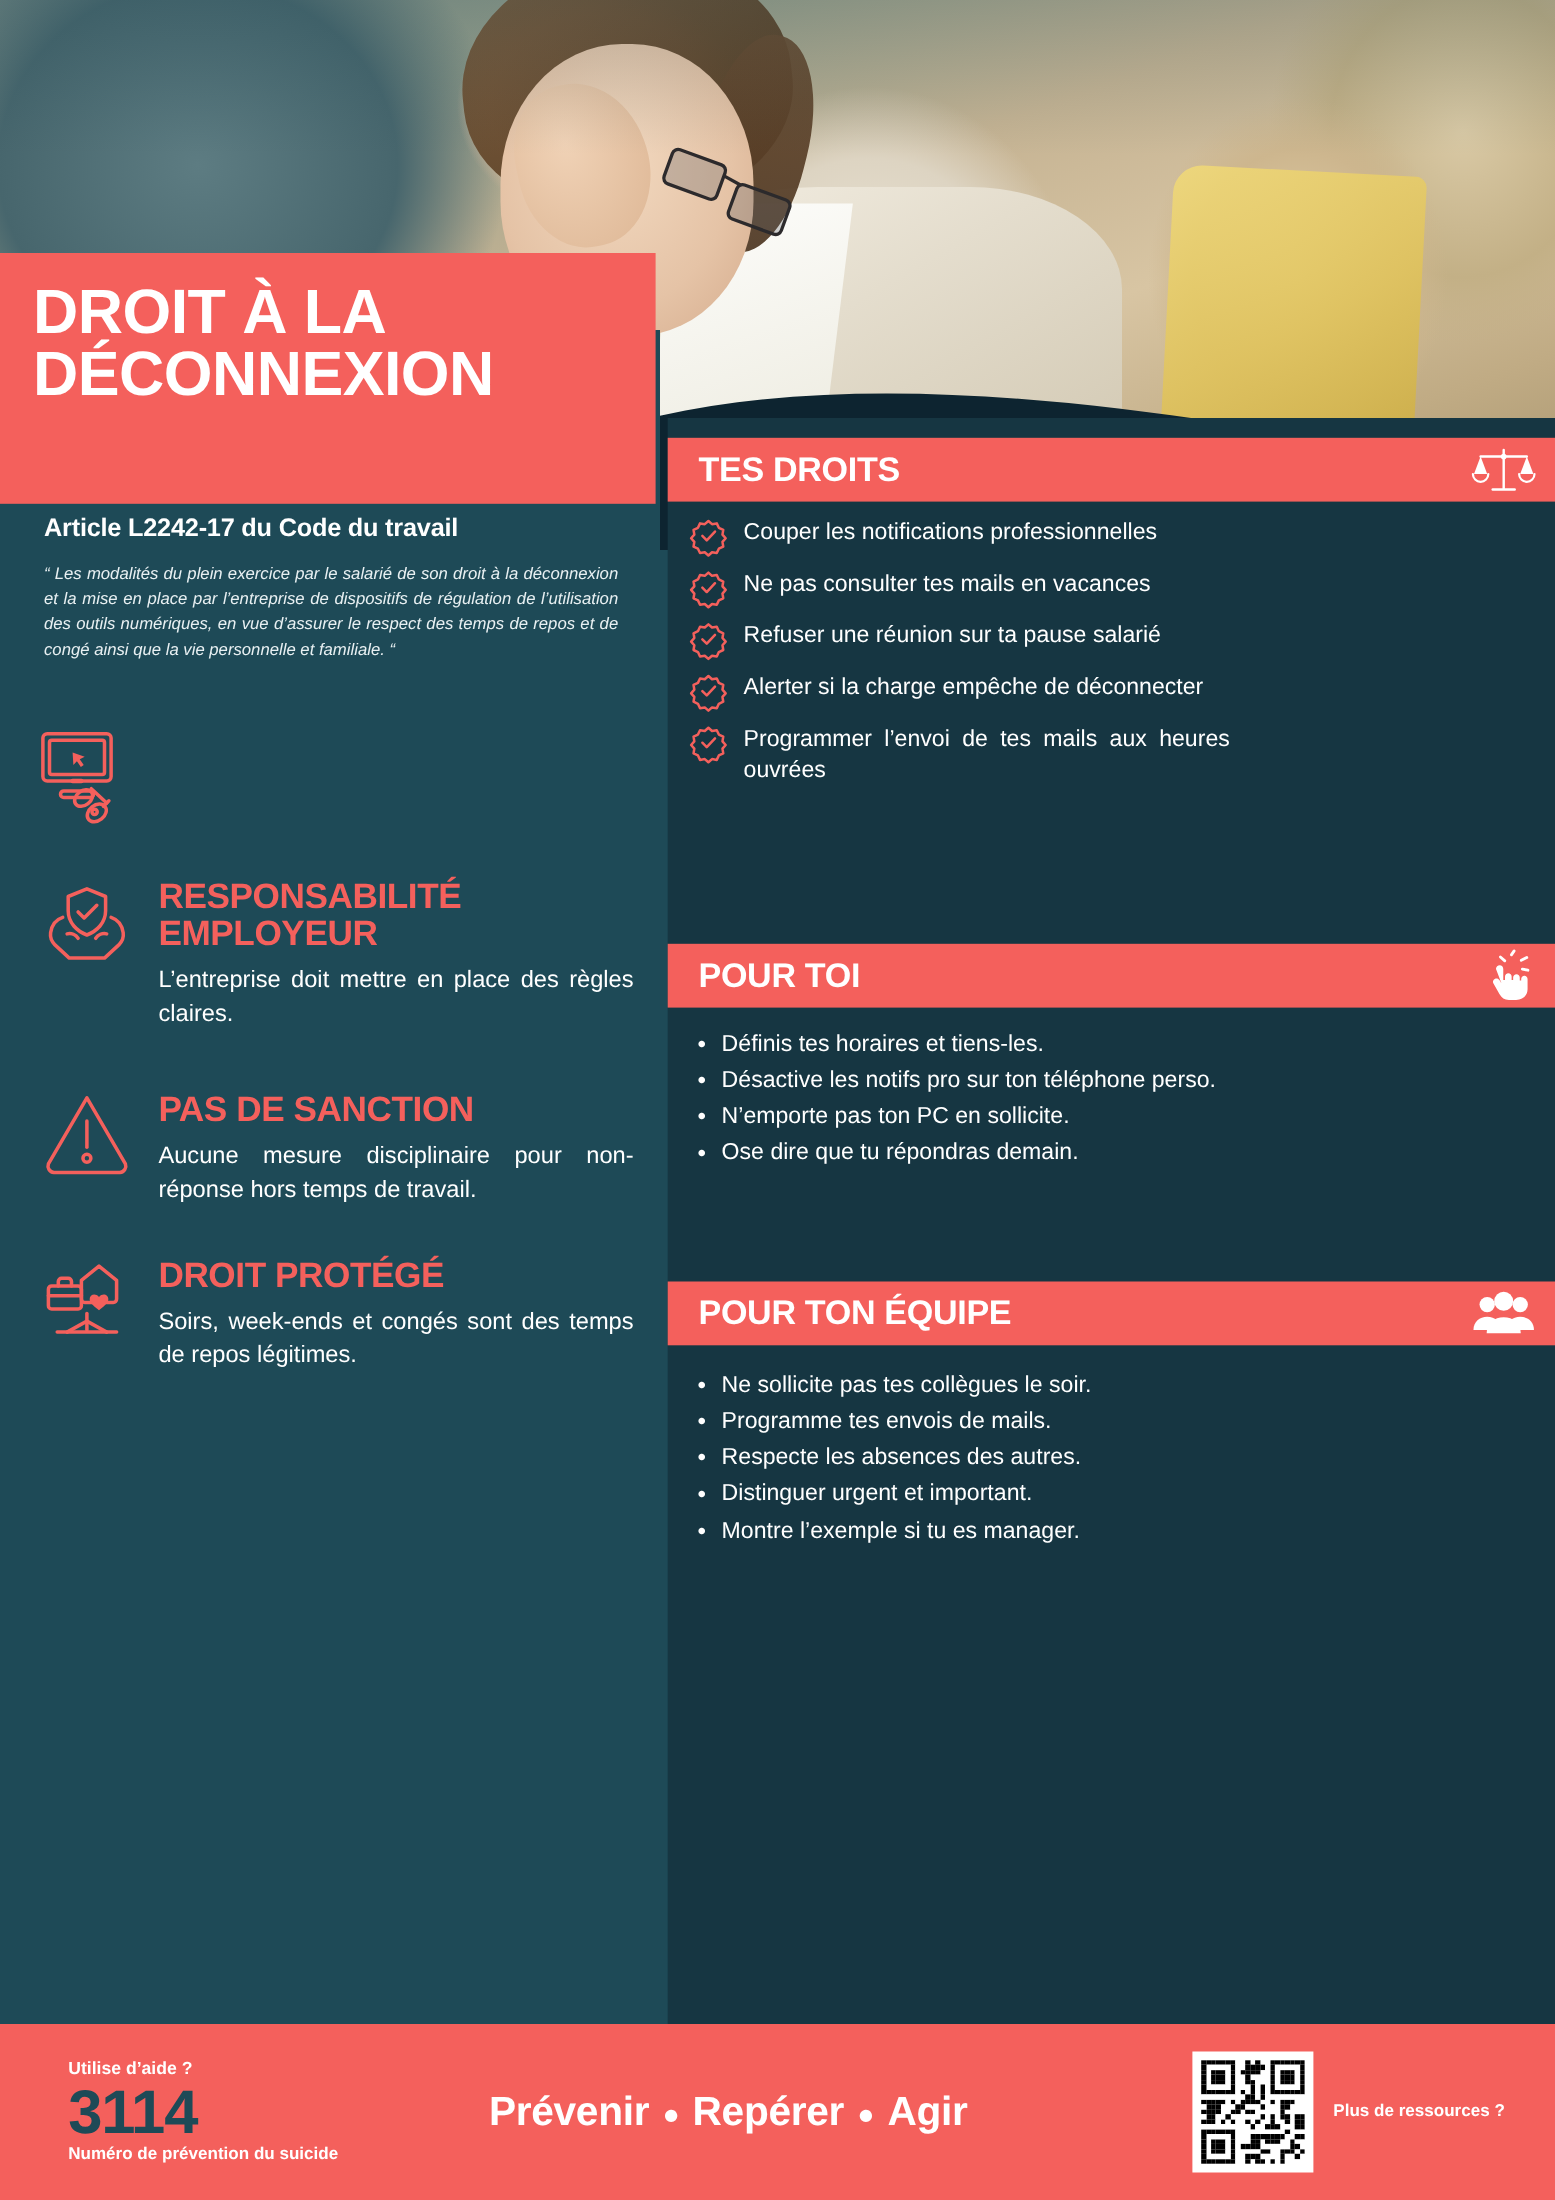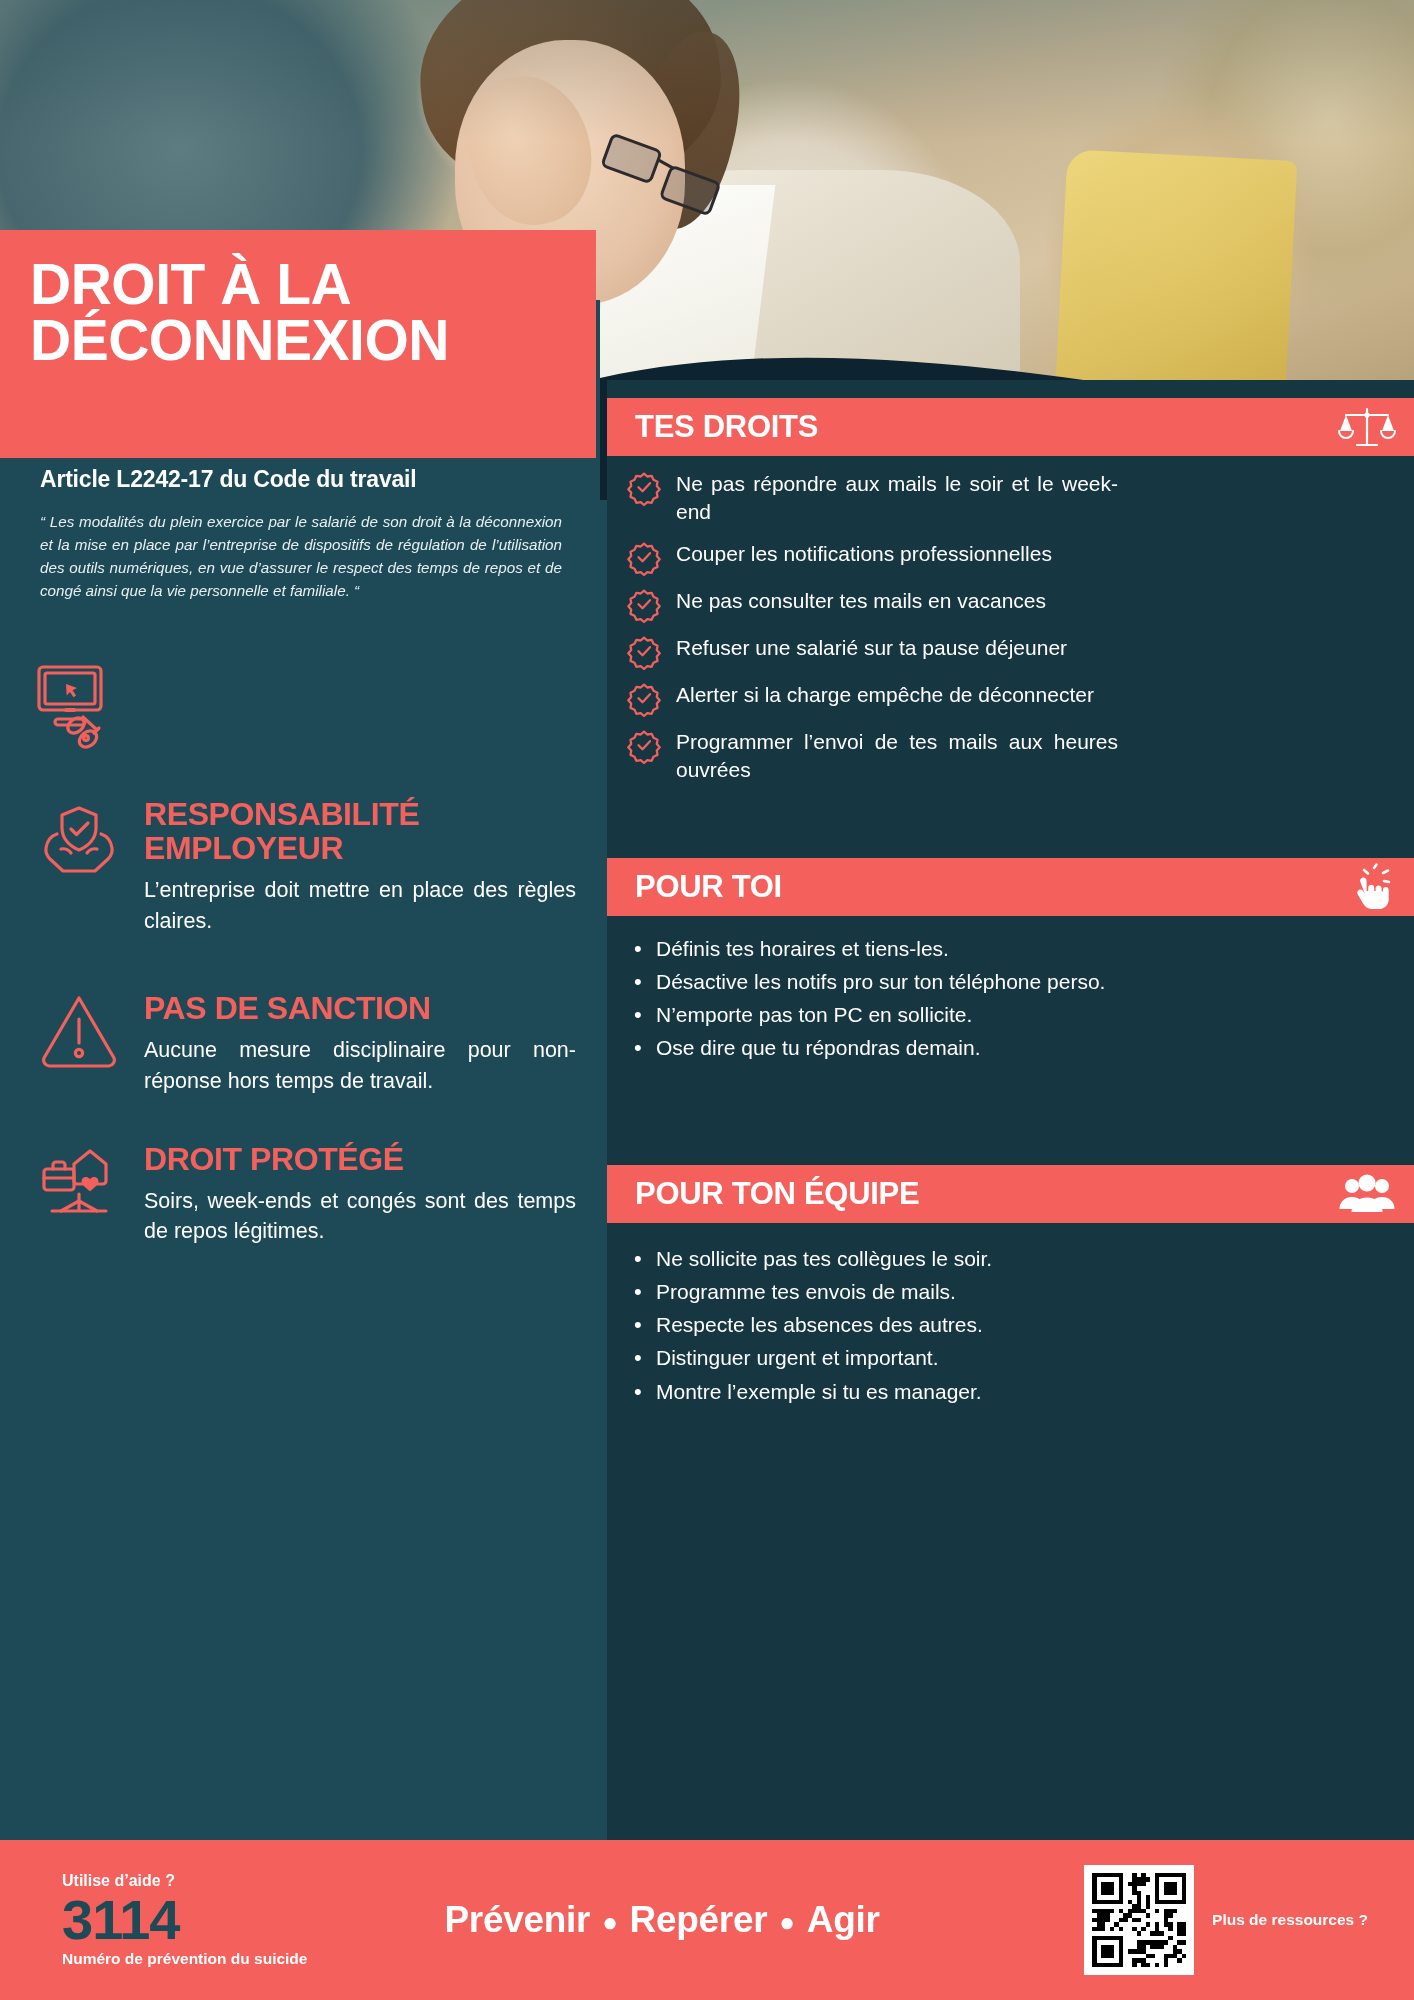--- a/index.html
+++ b/index.html
@@ -325,48 +325,39 @@
 </div>
 
 <div class="sec-list" style="top:470px;">
   <div class="chk-item">
     <div class="badge">
       <svg width="32" height="32" viewBox="0 0 32 32" fill="none" stroke="#f4605c" stroke-width="2.3" stroke-linecap="round" stroke-linejoin="round">
         <path d="M16 2.6 l3.3 2.9 4.3 -.7 1.9 4 4 1.9 -.7 4.3 2.9 3.3 -2.9 3.3 .7 4.3 -4 1.9 -1.9 4 -4.3 -.7 -3.3 2.9 -3.3 -2.9 -4.3 .7 -1.9 -4 -4 -1.9 .7 -4.3 -2.9 -3.3 2.9 -3.3 -.7 -4.3 4 -1.9 1.9 -4 4.3 .7z"></path>
         <path d="M10.5 16.2 l4 4 7.5 -8"></path>
       </svg>
     </div>
-    <span class="txt">Ne pas répondre aux mails le soir et le week-end</span>
+    <span class="txt">Couper les notifications professionnelles</span>
   </div>
   <div class="chk-item">
     <div class="badge">
       <svg width="32" height="32" viewBox="0 0 32 32" fill="none" stroke="#f4605c" stroke-width="2.3" stroke-linecap="round" stroke-linejoin="round">
         <path d="M16 2.6 l3.3 2.9 4.3 -.7 1.9 4 4 1.9 -.7 4.3 2.9 3.3 -2.9 3.3 .7 4.3 -4 1.9 -1.9 4 -4.3 -.7 -3.3 2.9 -3.3 -2.9 -4.3 .7 -1.9 -4 -4 -1.9 .7 -4.3 -2.9 -3.3 2.9 -3.3 -.7 -4.3 4 -1.9 1.9 -4 4.3 .7z"></path>
         <path d="M10.5 16.2 l4 4 7.5 -8"></path>
       </svg>
     </div>
-    <span class="txt">Couper les notifications professionnelles</span>
+    <span class="txt">Ne pas consulter tes mails en vacances</span>
   </div>
   <div class="chk-item">
     <div class="badge">
       <svg width="32" height="32" viewBox="0 0 32 32" fill="none" stroke="#f4605c" stroke-width="2.3" stroke-linecap="round" stroke-linejoin="round">
         <path d="M16 2.6 l3.3 2.9 4.3 -.7 1.9 4 4 1.9 -.7 4.3 2.9 3.3 -2.9 3.3 .7 4.3 -4 1.9 -1.9 4 -4.3 -.7 -3.3 2.9 -3.3 -2.9 -4.3 .7 -1.9 -4 -4 -1.9 .7 -4.3 -2.9 -3.3 2.9 -3.3 -.7 -4.3 4 -1.9 1.9 -4 4.3 .7z"></path>
         <path d="M10.5 16.2 l4 4 7.5 -8"></path>
       </svg>
     </div>
-    <span class="txt">Ne pas consulter tes mails en vacances</span>
-  </div>
-  <div class="chk-item">
-    <div class="badge">
-      <svg width="32" height="32" viewBox="0 0 32 32" fill="none" stroke="#f4605c" stroke-width="2.3" stroke-linecap="round" stroke-linejoin="round">
-        <path d="M16 2.6 l3.3 2.9 4.3 -.7 1.9 4 4 1.9 -.7 4.3 2.9 3.3 -2.9 3.3 .7 4.3 -4 1.9 -1.9 4 -4.3 -.7 -3.3 2.9 -3.3 -2.9 -4.3 .7 -1.9 -4 -4 -1.9 .7 -4.3 -2.9 -3.3 2.9 -3.3 -.7 -4.3 4 -1.9 1.9 -4 4.3 .7z"></path>
-        <path d="M10.5 16.2 l4 4 7.5 -8"></path>
-      </svg>
-    </div>
-    <span class="txt">Refuser une salarié sur ta pause déjeuner</span>
+    <span class="txt">Refuser une réunion sur ta pause salarié</span>
   </div>
   <div class="chk-item">
     <div class="badge">
       <svg width="32" height="32" viewBox="0 0 32 32" fill="none" stroke="#f4605c" stroke-width="2.3" stroke-linecap="round" stroke-linejoin="round">
         <path d="M16 2.6 l3.3 2.9 4.3 -.7 1.9 4 4 1.9 -.7 4.3 2.9 3.3 -2.9 3.3 .7 4.3 -4 1.9 -1.9 4 -4.3 -.7 -3.3 2.9 -3.3 -2.9 -4.3 .7 -1.9 -4 -4 -1.9 .7 -4.3 -2.9 -3.3 2.9 -3.3 -.7 -4.3 4 -1.9 1.9 -4 4.3 .7z"></path>
         <path d="M10.5 16.2 l4 4 7.5 -8"></path>
       </svg>
     </div>
     <span class="txt">Alerter si la charge empêche de déconnecter</span>
   </div>

